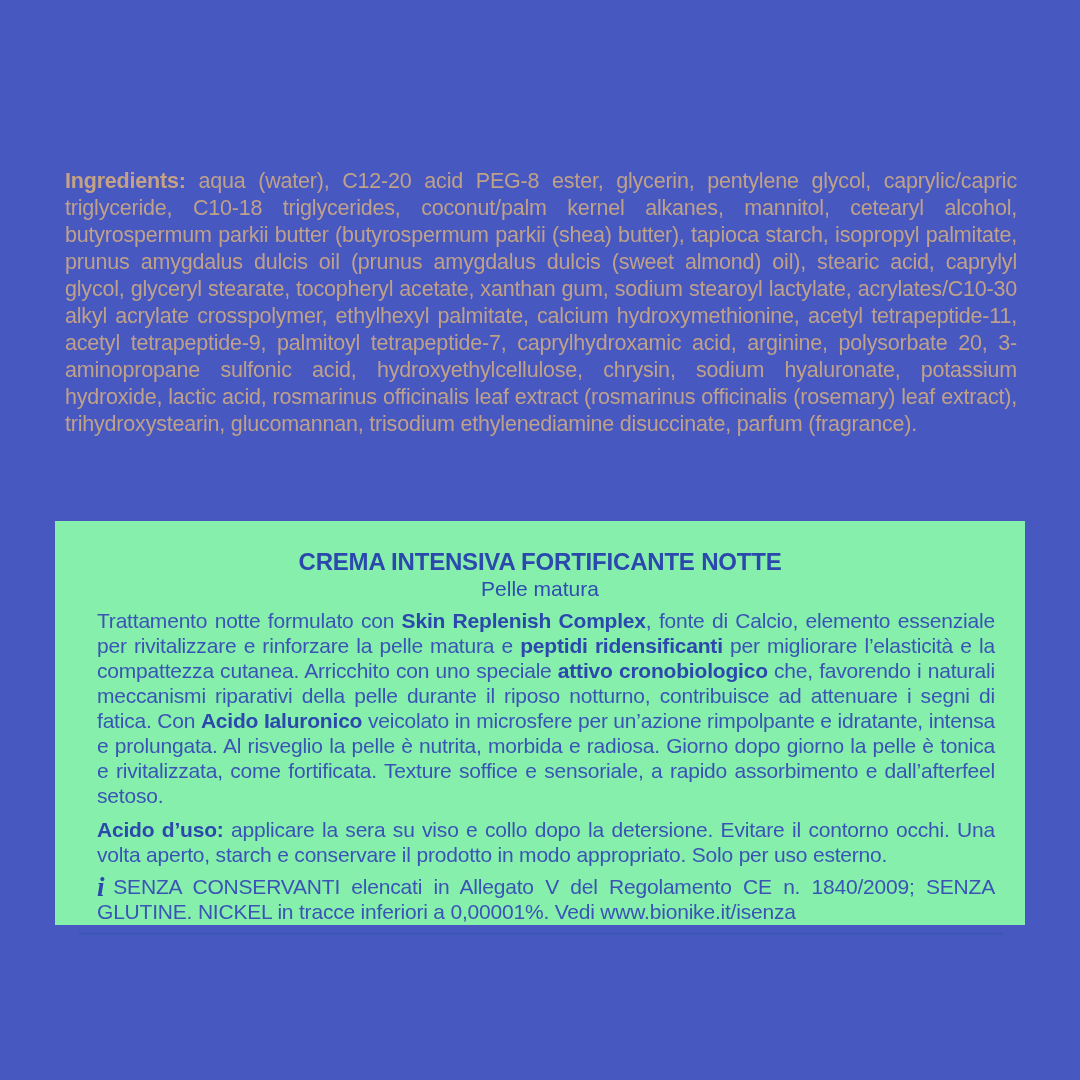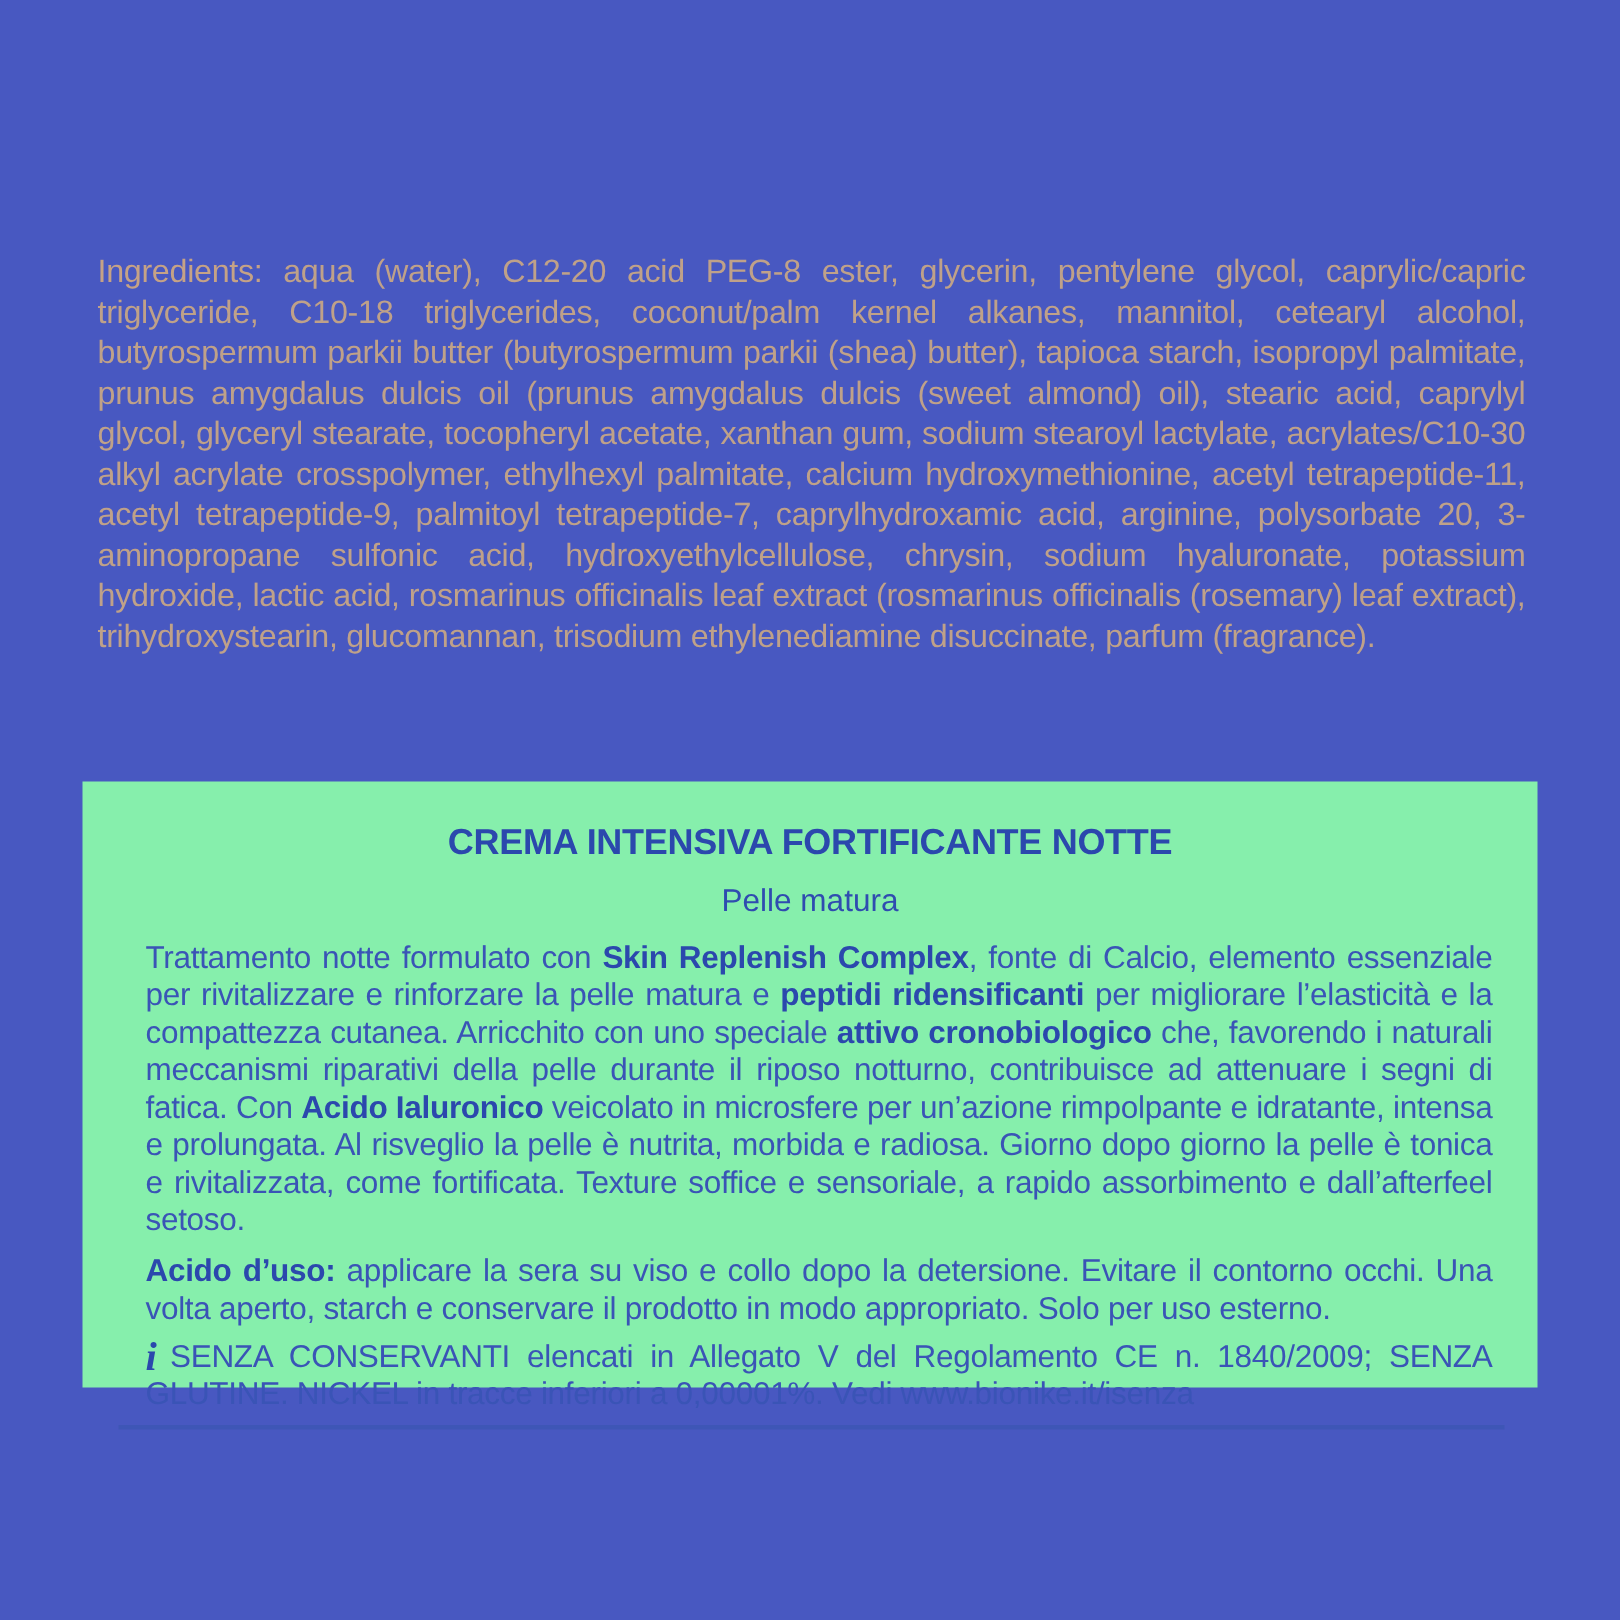--- a/index.html
+++ b/index.html
@@ -22,21 +22,21 @@
     left: 65px;
     top: 168px;
     width: 952px;
     color: #bfa189;
     font-size: 21.5px;
     line-height: 27px;
     letter-spacing: -0.2px;
     text-align: justify;
   }
   .ingredients b {
-    font-weight: normal;
+    font-weight: bold;
     color: #c5a286;
   }
 
   
   .card {
     position: absolute;
     left: 55px;
     top: 521px;
     width: 970px;
     height: 404px;
@@ -48,21 +48,21 @@
   .card-title {
     margin: 0;
     text-align: center;
     font-size: 24px;
     font-weight: bold;
     line-height: 28px;
     letter-spacing: -0.2px;
     color: #2b48ad;
   }
   .card-subtitle {
-    margin: 12px;
+    margin: 0;
     text-align: center;
     font-size: 21px;
     font-weight: normal;
     line-height: 26px;
     color: #2f4cb0;
   }
   .card p.body-text {
     margin: 0 30px 0 42px;
     font-size: 21px;
     line-height: 25px;

